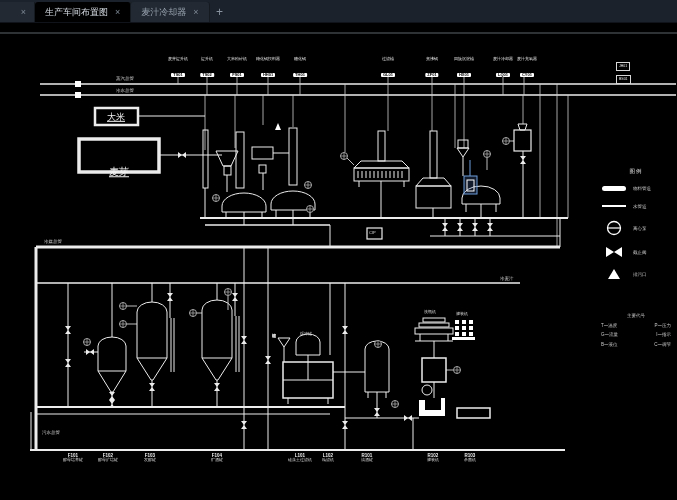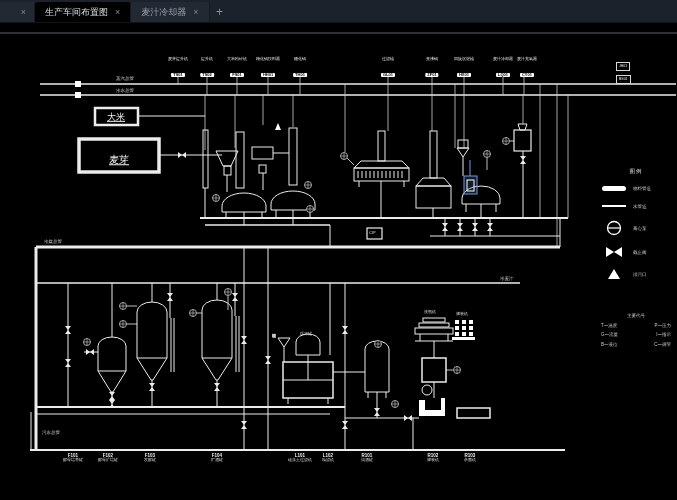--- a/index.html
+++ b/index.html
@@ -374,21 +374,21 @@
   </g>
 </svg>
 
 <div class="ov pipe-lbl" style="left:116px;top:76px;">蒸汽总管</div>
 <div class="ov pipe-lbl" style="left:116px;top:88px;">冷水总管</div>
 <div class="ov pipe-lbl" style="left:44px;top:239px;">冷媒总管</div>
 <div class="ov pipe-lbl" style="left:42px;top:430px;">污水总管</div>
 <div class="ov pipe-lbl" style="left:500px;top:276px;">冷麦汁</div>
 
 <div class="ov src-lbl" style="left:116px;top:117px;font-size:9px;">大米</div>
-<div class="ov src-lbl" style="left:119px;top:160px;font-size:10px;">麦芽</div>
+<div class="ov src-lbl" style="left:119px;top:172px;font-size:10px;">麦芽</div>
 
 <div class="ov eqlbl" style="left:178px;top:57px;">
   <div class="eqname">麦芽提升机</div>
   <div class="eqcode">TS01</div>
 </div>
 <div class="ov eqlbl" style="left:207px;top:57px;">
   <div class="eqname">提升机</div>
   <div class="eqcode">TS02</div>
 </div>
 <div class="ov eqlbl" style="left:237px;top:57px;">

